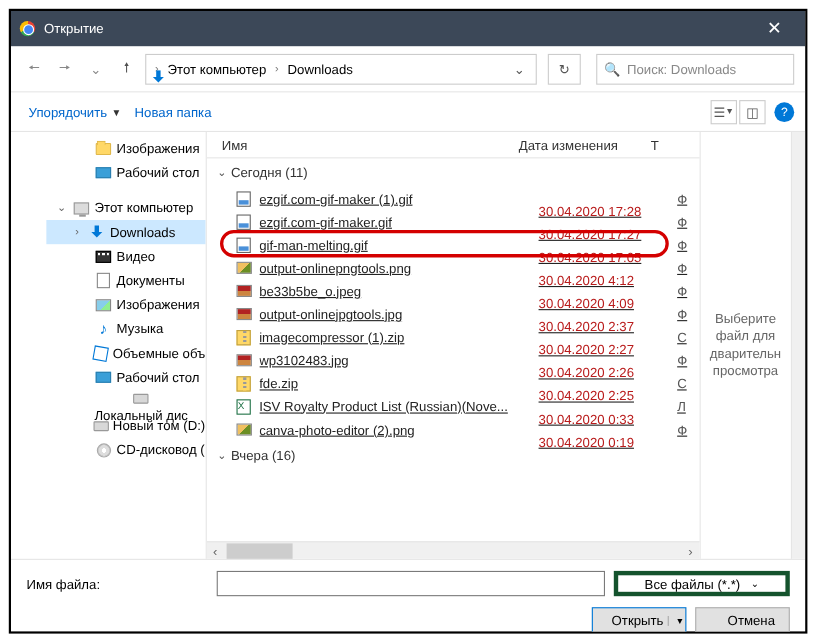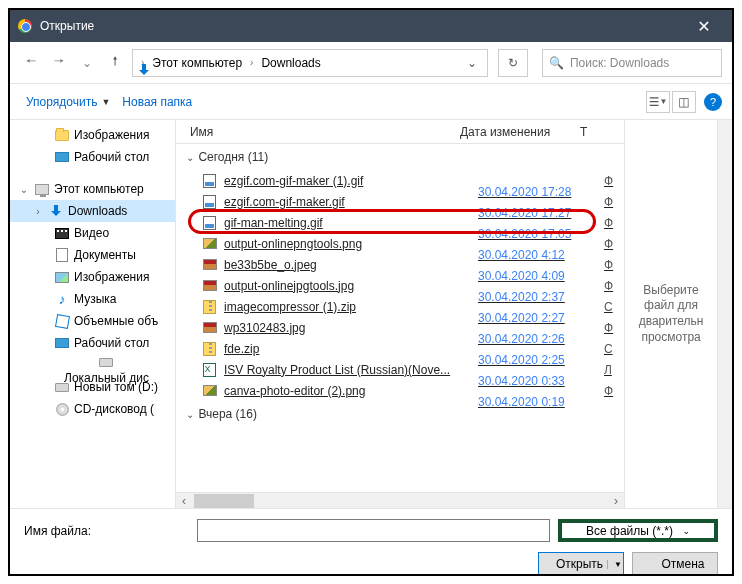--- a/index.html
+++ b/index.html
@@ -19,38 +19,38 @@
 .path-dd { width: 22px; height: 26px; color: #555; display:flex; align-items:center; justify-content:center; cursor:pointer;}
 .refresh-box { width: 30px; height: 28px; border: 1px solid #ccc; margin-left: 4px; display:flex; align-items:center; justify-content:center; cursor:pointer; color:#555; }
 .search-box { width: 180px; height: 28px; border: 1px solid #ccc; margin-left: 8px; display: flex; align-items: center; padding: 0 6px; color: #888; gap: 6px; }
 .toolrow { height: 36px; display: flex; align-items: center; padding: 0 10px; border-bottom: 1px solid #e5e5e5; }
 .toolbtn { color: #0066cc; padding: 4px 6px; cursor: pointer; display: flex; align-items: center; gap: 4px; }
 .toolrow .spacer { flex: 1; }
 .viewbtns { display: flex; gap: 2px; align-items: center; }
 .viewbtn { width: 24px; height: 22px; border: 1px solid transparent; display:flex; align-items:center; justify-content:center; cursor:pointer; color:#555; }
 .viewbtn.boxed { border-color:#ccc; }
 .help-icon { width: 18px; height: 18px; border-radius: 50%; background: #0078d7; color: #fff; display:flex; align-items:center; justify-content:center; font-size:11px; margin-left:6px; cursor:pointer; }
-.mainarea { display: flex; height: 388px; }
+.mainarea { display: flex; height: 388px; padding-left: 32px; }
 .sidebar { width: 180px; border-right: 1px solid #e5e5e5; overflow: hidden; padding: 4px 0; position: relative; }
 .tree-item { display: flex; align-items: center; height: 22px; padding-left: 8px; gap: 4px; cursor: pointer; white-space: nowrap; }
 .tree-item.selected { background: #cce8ff; }
 .tree-item .exp { width: 12px; color: #666; font-size: 10px; display:inline-flex; justify-content:center; }
 .tree-item .icon { width: 16px; height: 16px; display:flex; align-items:center; justify-content:center; }
 .filearea { flex: 1; display: flex; flex-direction: column; position: relative; }
 .col-headers { display: flex; height: 24px; border-bottom: 1px solid #e5e5e5; align-items: center; padding-left: 14px; color: #333; }
 .col-name { width: 270px; }
 .col-date { width: 120px; }
 .col-type { width: 30px; }
 .filelist { flex: 1; overflow-y: auto; overflow-x: auto; padding-left: 4px; }
 .group-header { display: flex; align-items: center; height: 26px; padding-left: 6px; gap: 4px; color: #333; }
 .group-header .chev { font-size: 10px; color: #555; }
 .file-row { display: flex; align-items: center; height: 21px; padding-left: 22px; gap: 6px; cursor: pointer; color: #222; text-decoration: underline; }
 .file-row .ficon { width: 16px; height: 16px; display:flex; align-items:center; justify-content:center; }
 .file-row .fname { width: 248px; white-space: nowrap; overflow: hidden; text-overflow: ellipsis; }
-.file-row .fdate { width: 120px; color: #3b82f6; margin-top: 23px; }
+.file-row .fdate { width: 120px; color: #b91c1c; margin-top: 23px; }
 .file-row .ftype { width: 20px; color: #555; }
 .highlight-ring { position: absolute; border: 3px solid #d40000; border-radius: 14px; pointer-events: none; }
 .preview-pane { width: 100px; border-left: 1px solid #e5e5e5; display:flex; align-items:center; justify-content:center; text-align:center; color:#666; padding:6px; font-size:11px; line-height:1.3; }
 .scroll-v { width: 16px; background: #f0f0f0; border-left:1px solid #e5e5e5; }
 .bottomrow { border-top: 1px solid #e5e5e5; padding: 10px 14px 14px; }
 .filename-row { display: flex; align-items: center; gap: 8px; margin-bottom: 10px; }
 .filename-row .lbl { width: 165px; text-align: left; }
 .filename-row input { flex: 1; height: 23px; border: 1px solid #7a7a7a; padding: 0 4px; }
 .filter-dd { width: 160px; height: 23px; border: 4px solid #14532d; display:flex; align-items:center; justify-content:space-between; padding:0 24px; cursor:pointer; }
 .btnrow { display: flex; justify-content: flex-end; gap: 8px; }

